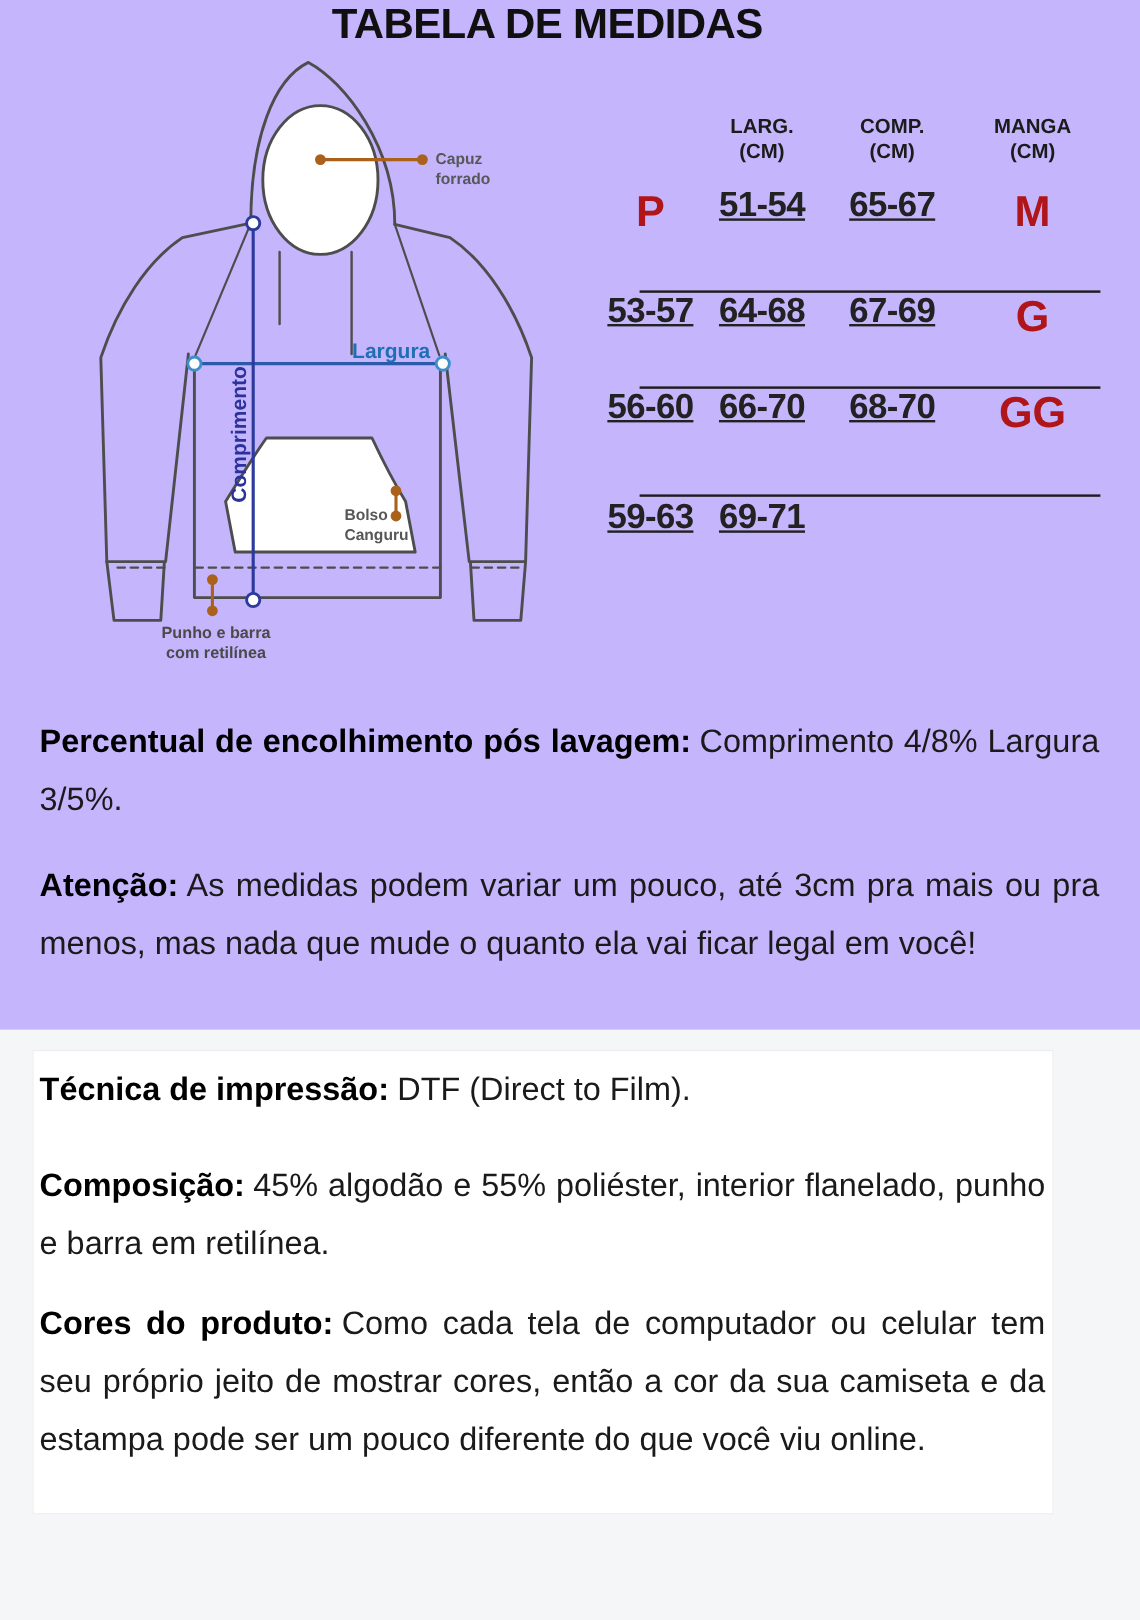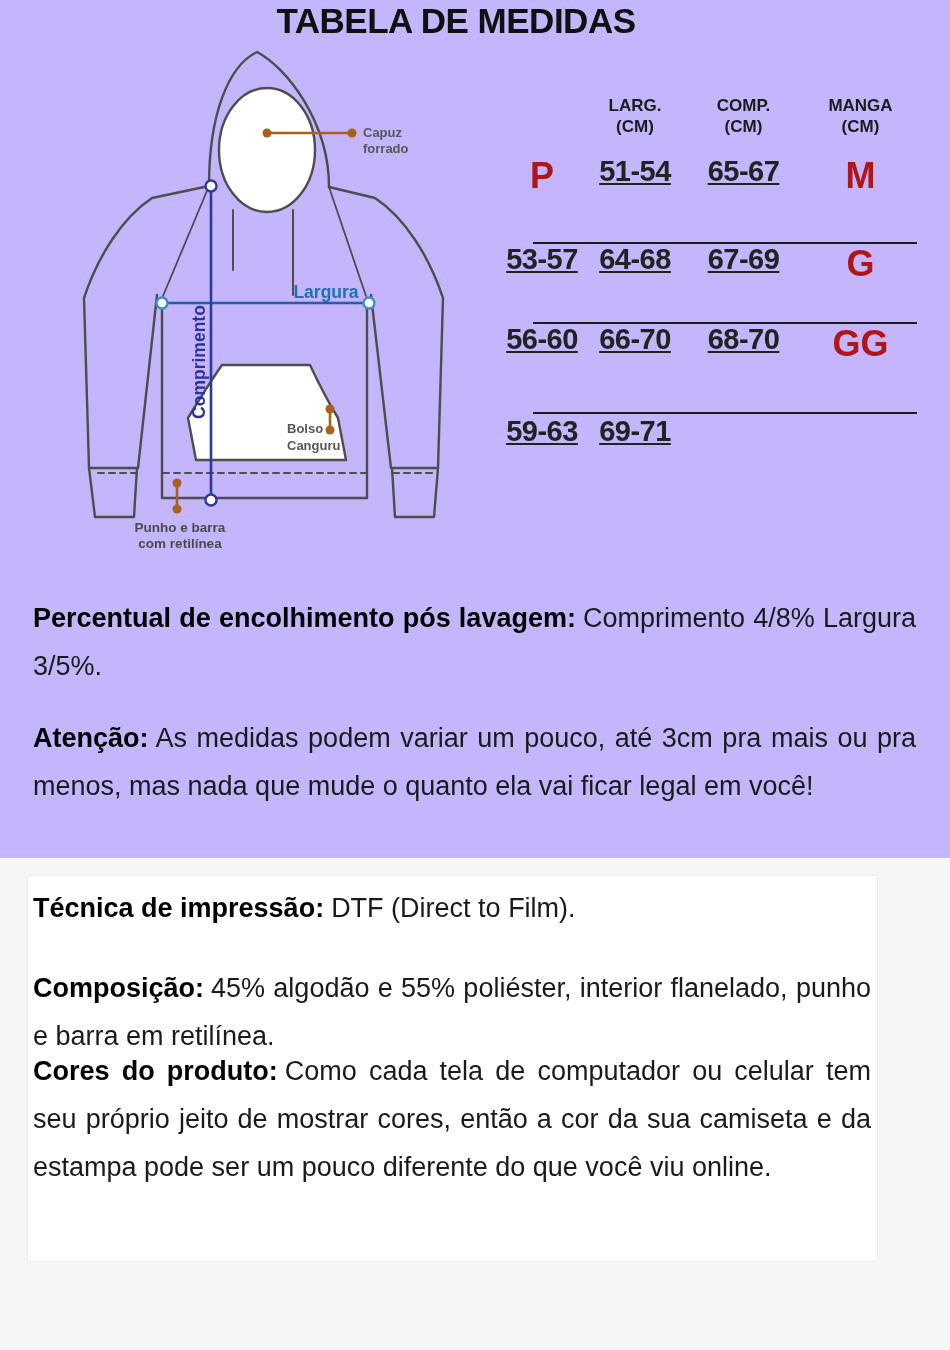--- a/index.html
+++ b/index.html
@@ -167,17 +167,17 @@
   </p>
 
   <p class="note w-card" style="top:884px; margin:0">
     <span class="nl">Técnica de impressão:</span><span>DTF (Direct to Film).</span>
   </p>
 
   <p class="note w-card" style="top:964px; margin:0">
     <span class="nl">Composição:</span><span>45% algodão e 55% poliéster, interior flanelado, punho e barra em retilínea.</span>
   </p>
 
-  <p class="note w-card" style="top:1047px; margin:0">
+  <p class="note w-card" style="top:1079px; margin:0">
     <span class="nl">Cores do produto:</span><span>Como cada tela de computador ou celular tem seu próprio jeito de mostrar cores, então a cor da sua camiseta e da estampa pode ser um pouco diferente do que você viu online.</span>
   </p>
 
 </div>
 
 </body></html>

